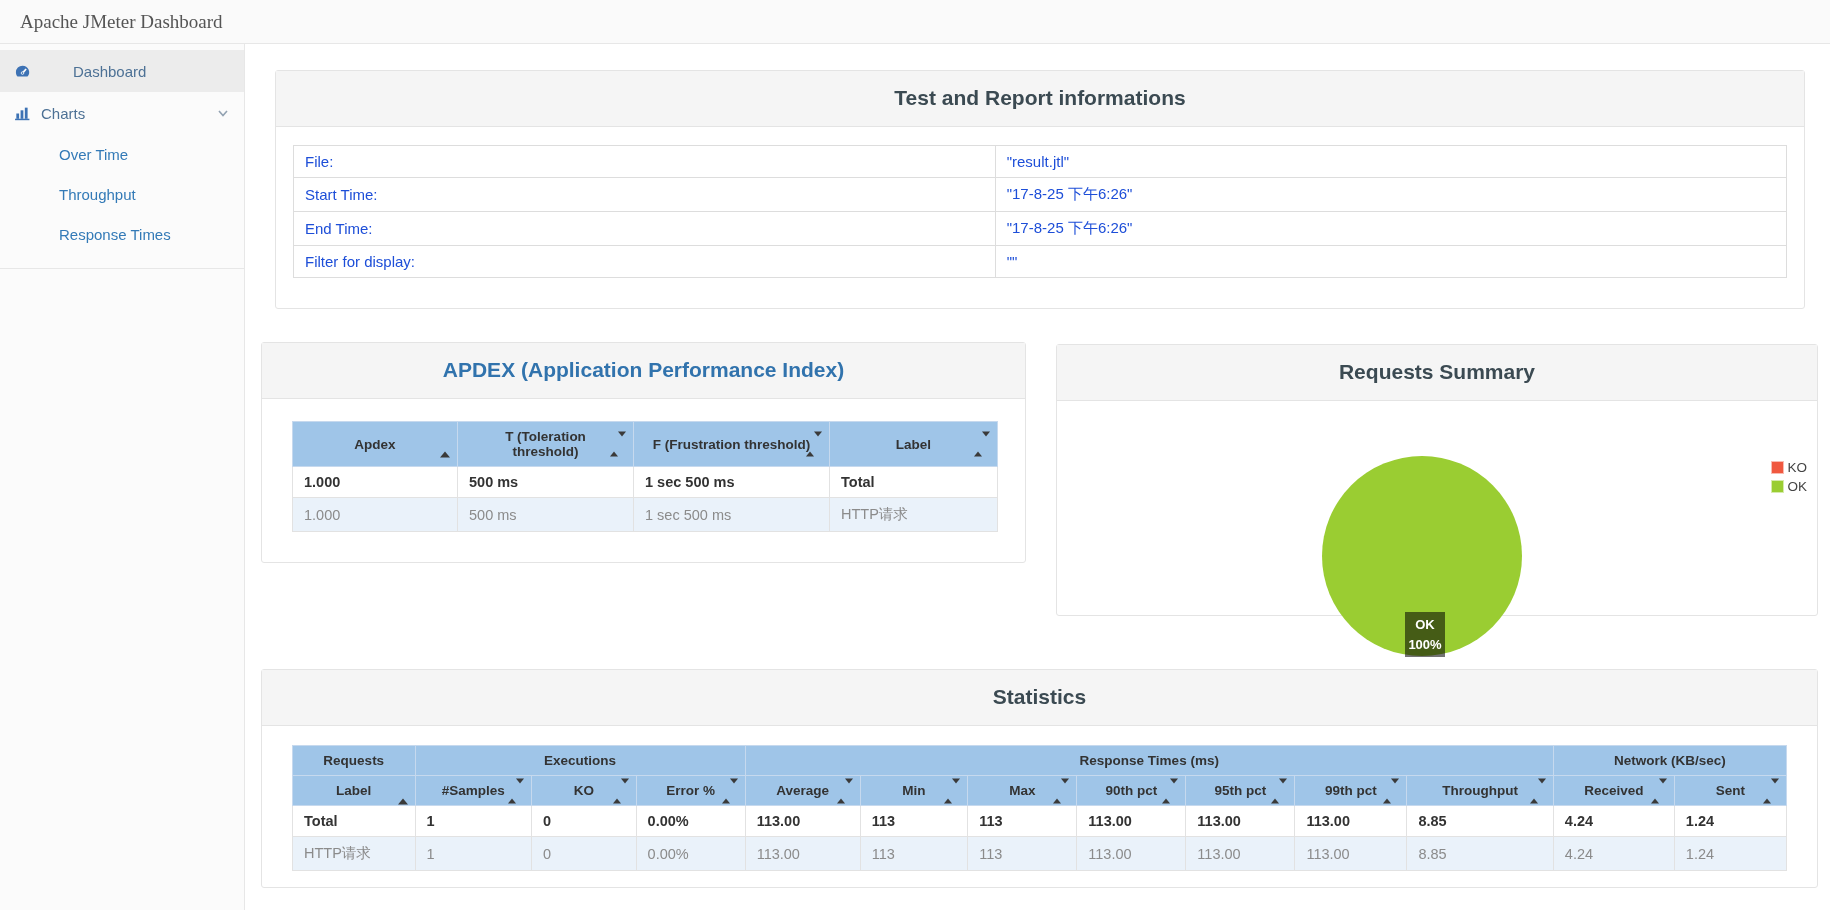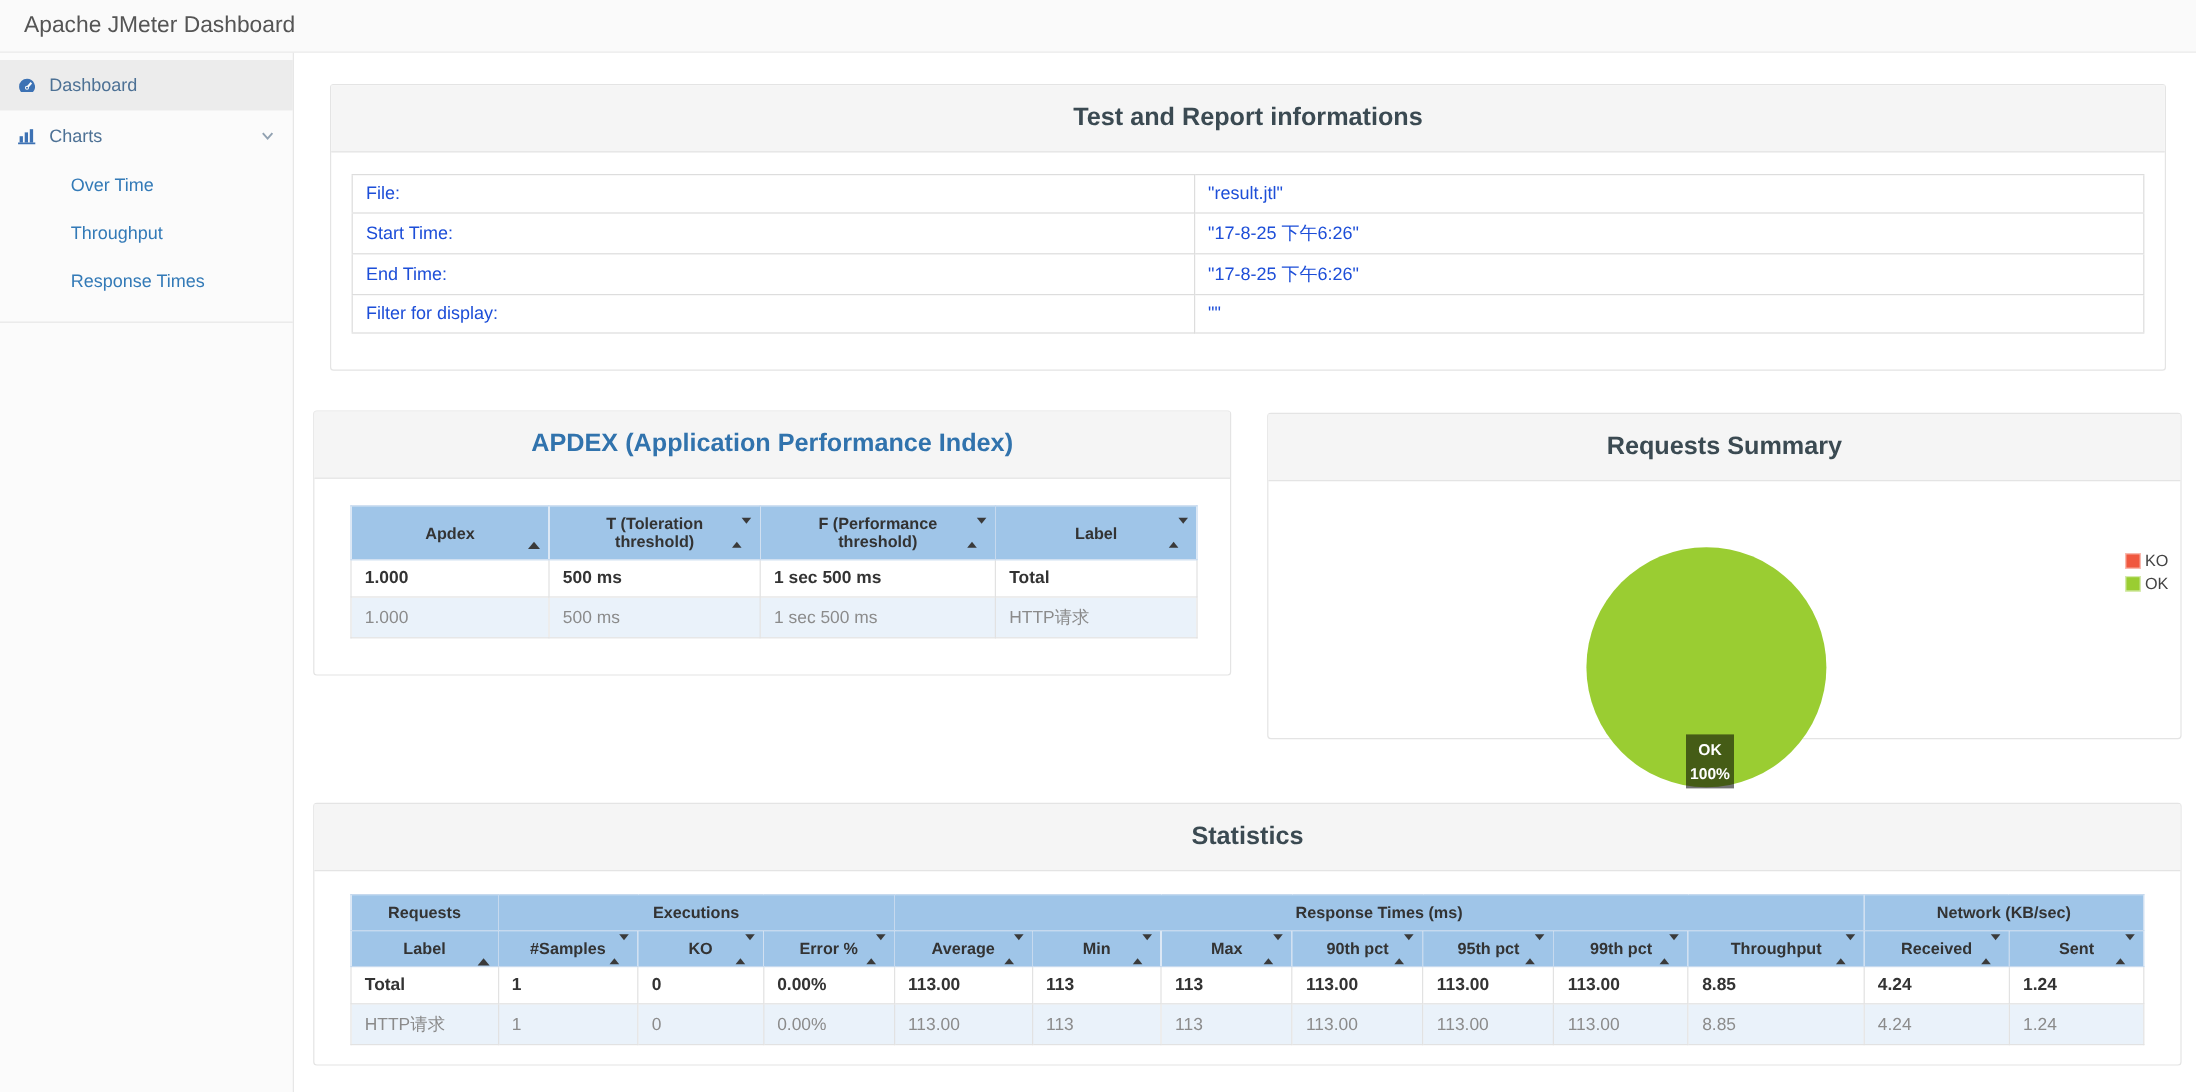--- a/index.html
+++ b/index.html
@@ -1,30 +1,30 @@
 <!DOCTYPE html>
 <html><head>
 <meta charset="utf-8">
 <style>
   * { margin:0; padding:0; box-sizing:border-box; }
   html,body { width:1830px; height:910px; overflow:hidden; background:#fff;
               font-family:"Liberation Sans", sans-serif; }
 
   
   .navbar { height:44px; background:#fafafa; border-bottom:1px solid #e7e7e7;
-            display:flex; align-items:center; padding:0 20px; }
+            display:flex; align-items:center; padding:0 20px;font-family:Liberation Serif, serif; }
   .navbar-title { font-size:19px; color:#555; }
 
   
   .layout { display:flex; height:866px; }
   .sidebar { width:245px; background:#fbfbfb; border-right:1px solid #e7e7e7; flex:0 0 245px; }
   .menu { padding-top:6px; padding-bottom:14px; border-bottom:1px solid #e7e7e7; }
   .menu-item { height:42px; display:flex; align-items:center; padding:0 14px;
                color:#4d7195; font-size:15px; cursor:pointer; }
-  .menu-item.active { background:#ececec; }
+  .menu-item.active { background:#ececec;gap:32px; }
   .menu-item .mi-icon { width:27px; display:inline-flex; align-items:center; }
   .menu-item .chev { margin-left:auto; display:inline-flex; }
   .submenu-item { height:40px; display:flex; align-items:center; padding-left:59px;
                   color:#337ab7; font-size:15px; cursor:pointer; }
 
   .main { position:relative; flex:1; background:#fff; }
 
   
   .panel { position:absolute; background:#fff; border:1px solid #e4e4e4; border-radius:3px; }
   .panel-heading { background:#f5f5f5; border-bottom:1px solid #e4e4e4; text-align:center;
@@ -176,21 +176,21 @@
               <tr>
             <th>
               <span>Apdex</span>
               <span class="sort asc"><i class="tri-up"></i></span>
             </th>
             <th>
               <span>T (Toleration threshold)</span>
               <span class="sort"><i class="tri-up"></i><i class="tri-down"></i></span>
             </th>
             <th>
-              <span>F (Performance threshold)</span>
+              <span>F (Frustration threshold)</span>
               <span class="sort"><i class="tri-up"></i><i class="tri-down"></i></span>
             </th>
             <th>
               <span>Label</span>
               <span class="sort"><i class="tri-up"></i><i class="tri-down"></i></span>
             </th>
           </tr>
           <tr class="emph">
             <td>1.000</td>
             <td>500 ms</td>

